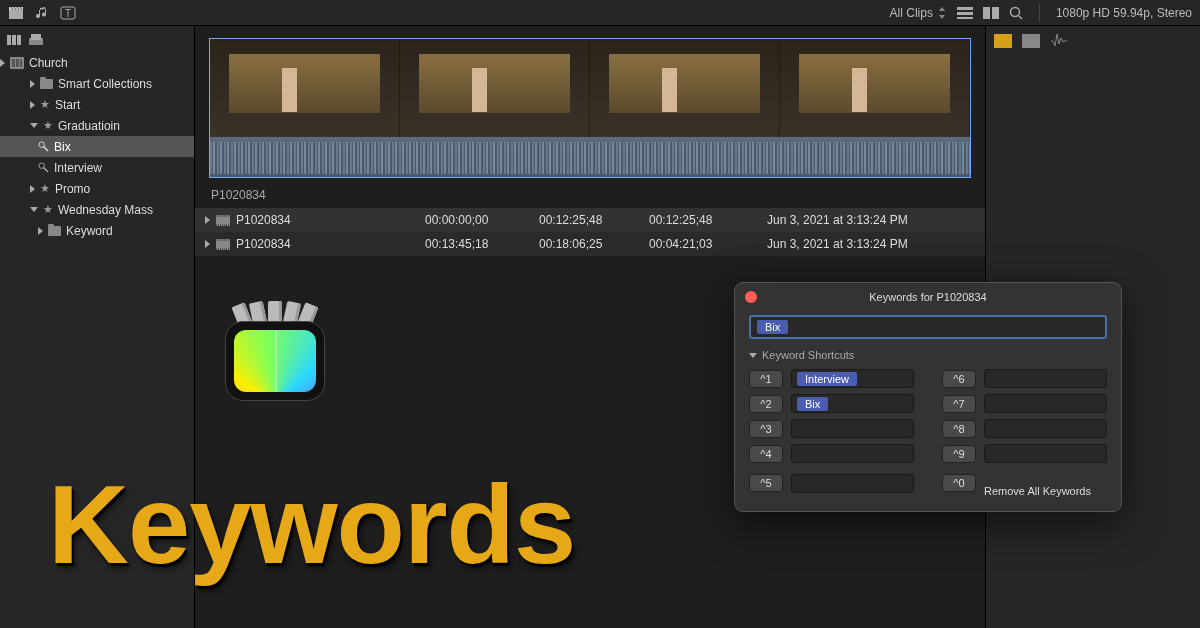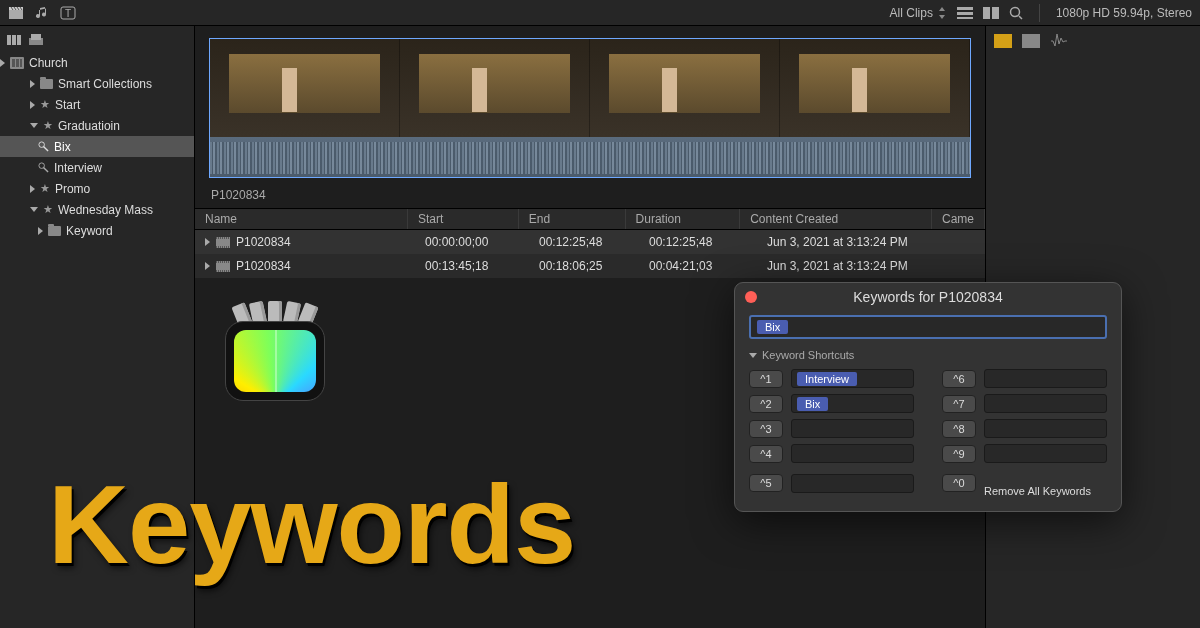--- a/index.html
+++ b/index.html
@@ -60,21 +60,21 @@
 
 .inspector { width:215px; background:#262626; border-left:1px solid #000; padding:8px; }
 .insp-tabs { display:flex; gap:10px; }
 .insp-tabs .t { width:18px; height:14px; }
 .insp-tabs .t1 { background:#d4a017; }
 .insp-tabs .t2 { background:#888; }
 
 
 .pop { position:absolute; left:734px; top:282px; width:388px; background:#333; border-radius:9px; box-shadow:0 10px 40px rgba(0,0,0,.6); border:1px solid #555; padding-bottom:14px; }
 .pop .tb { height:28px; display:flex; align-items:center; position:relative; }
-.pop .tb .title { position:absolute; left:0; right:0; text-align:center; color:#ddd; font-size:14px; }
+.pop .tb .title { position:absolute; left:0; right:0; text-align:center; color:#ddd; font-size:11px; }
 .pop .close { width:12px; height:12px; border-radius:50%; background:#ff5f57; margin-left:10px; position:relative; z-index:2; }
 .pop .kw-input { margin:4px 14px 10px; height:24px; background:#282828; border:2px solid #4a6fb0; border-radius:3px; display:flex; align-items:center; padding:0 6px; gap:6px; }
 .tag { background:#4a5db0; color:#fff; padding:1px 8px; border-radius:2px; font-size:11px; }
 .pop .section { padding:0 14px; }
 .pop .sect-title { color:#aaa; font-size:11px; display:flex; align-items:center; gap:5px; margin-bottom:8px; }
 .pop .grid { display:grid; grid-template-columns:1fr 1fr; gap:6px 28px; }
 .pop .slot { display:flex; align-items:center; gap:8px; }
 .pop .key { background:#4a4a4a; border:1px solid #222; border-radius:4px; padding:2px 0; font-size:11px; color:#ddd; width:34px; text-align:center; }
 .pop .field { flex:1; height:19px; background:#282828; border:1px solid #1a1a1a; border-radius:3px; display:flex; align-items:center; padding:0 5px; }
 .pop .rmall { color:#ddd; font-size:11px;margin-top:16px; }
@@ -231,28 +231,20 @@
         <div class="vid">
             <div></div>
             <div></div>
             <div></div>
             <div></div>
           </div>
         <div class="wave"></div>
       </div>
     </div>
     <div class="clip-name">P1020834</div>
-    <div class="thead">
-      <div class="c-name">Name</div>
-      <div class="c-start">Start</div>
-      <div class="c-end">End</div>
-      <div class="c-dur">Duration</div>
-      <div class="c-cc">Content Created</div>
-      <div class="c-cam">Came</div>
-    </div>
     <div>
       <div class="trow">
         <div class="c-name">
             <div class="tri right"></div>
             <div class="clipico"></div>
             <span>P1020834</span>
           </div>
         <div class="c-start">00:00:00;00</div>
         <div class="c-end">00:12:25;48</div>
         <div class="c-dur">00:12:25;48</div>

